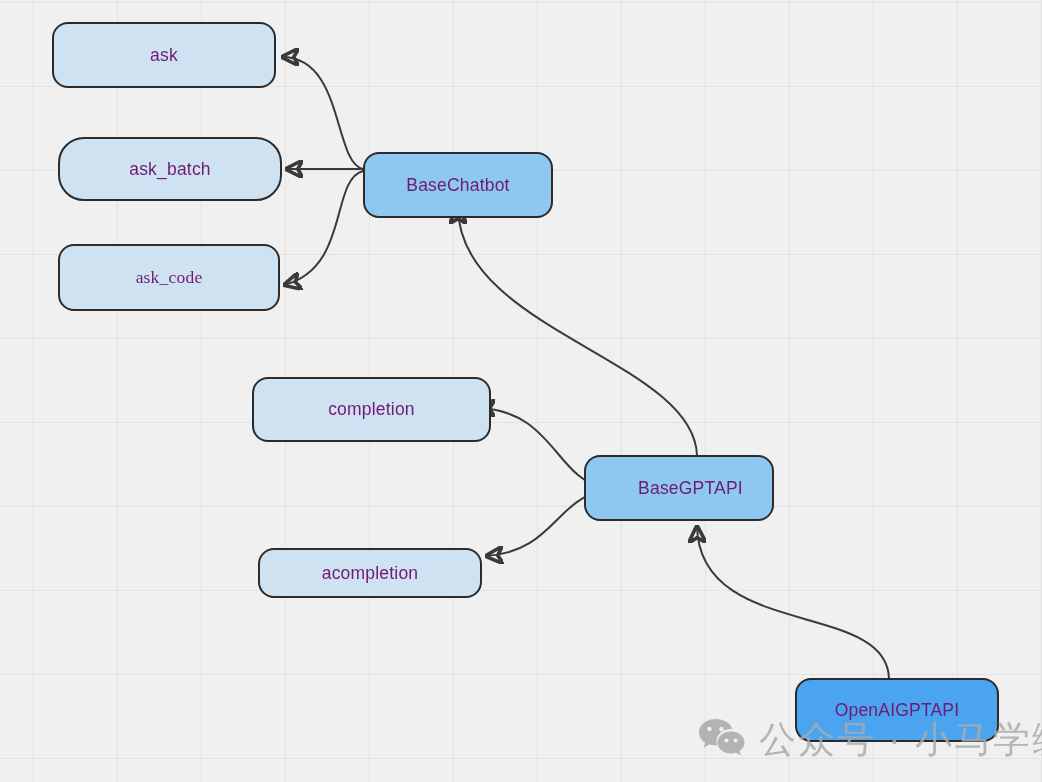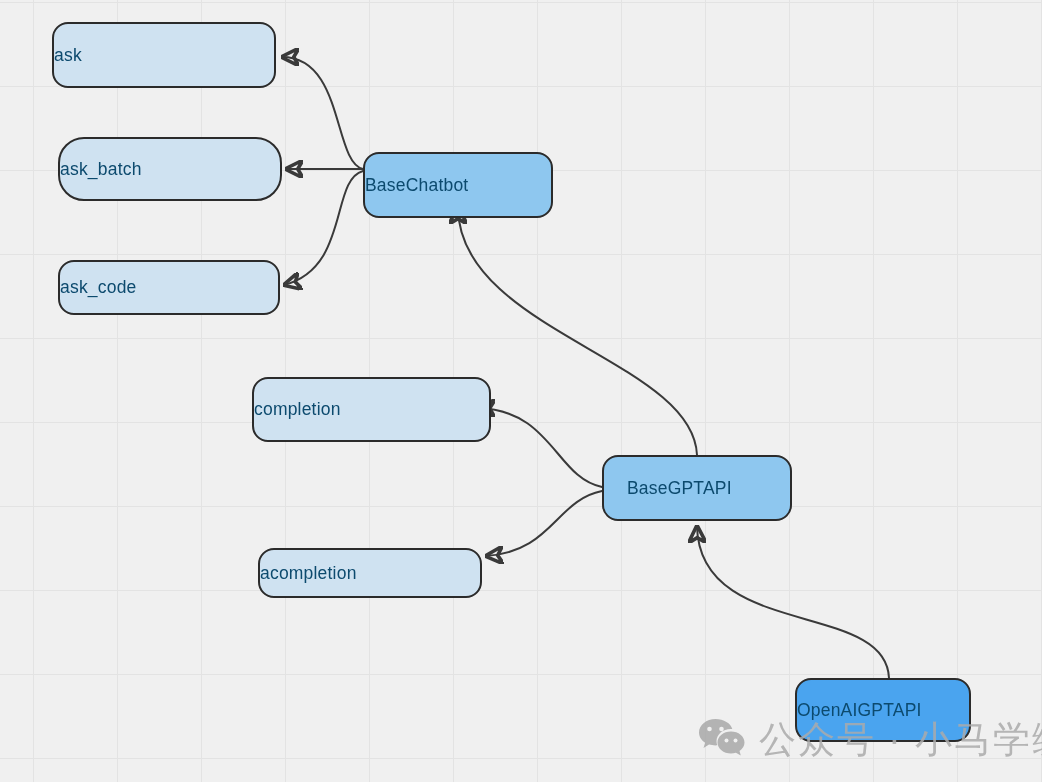--- a/index.html
+++ b/index.html
@@ -32,37 +32,37 @@
     stroke-width:2;
     stroke-linecap:round;
   }
   .node{
     position:absolute;
     box-sizing:border-box;
     border:2px solid #2b2b2b;
     border-radius:16px;
     display:flex;
     align-items:center;
-    justify-content:flex-start;
+    justify-content:center;
     font-size:17.5px;
-    color:#0c4a6e;
+    color:#701a75;
     letter-spacing:.2px;
   }
   .node.method{ background:#cfe2f1; }
   .node.class{ background:#8ec7ef; }
   .node.subclass{ background:#4aa4ef; }
 
   #n-ask          {left:52px;  top:22px;  width:224px; height:66px;}
   #n-ask_batch    {left:58px;  top:137px; width:224px; height:64px;border-radius:26px;}
-  #n-ask_code     {left:58px;  top:260px; width:222px; height:55px;}
+  #n-ask_code     {left:58px;  top:244px; width:222px; height:67px;font-family:Liberation Serif, serif;}
   #n-BaseChatbot  {left:363px; top:136px; width:190px; height:66px;margin-top:16px;}
   #n-completion   {left:252px; top:377px; width:239px; height:65px;}
   #n-acompletion  {left:258px; top:548px; width:224px; height:50px;}
-  #n-BaseGPTAPI   {left:602px; top:455px; width:190px; height:66px;padding-left:23px;}
-  #n-OpenAIGPTAPI {left:795px; top:678px; width:176px; height:64px;}
+  #n-BaseGPTAPI   {left:584px; top:455px; width:190px; height:66px;padding-left:23px;}
+  #n-OpenAIGPTAPI {left:795px; top:678px; width:204px; height:64px;}
 
   .watermark{
     position:absolute;
     left:697px;
     top:716px;
     display:flex;
     align-items:center;
     gap:12px;
     opacity:.85;
     pointer-events:none;

